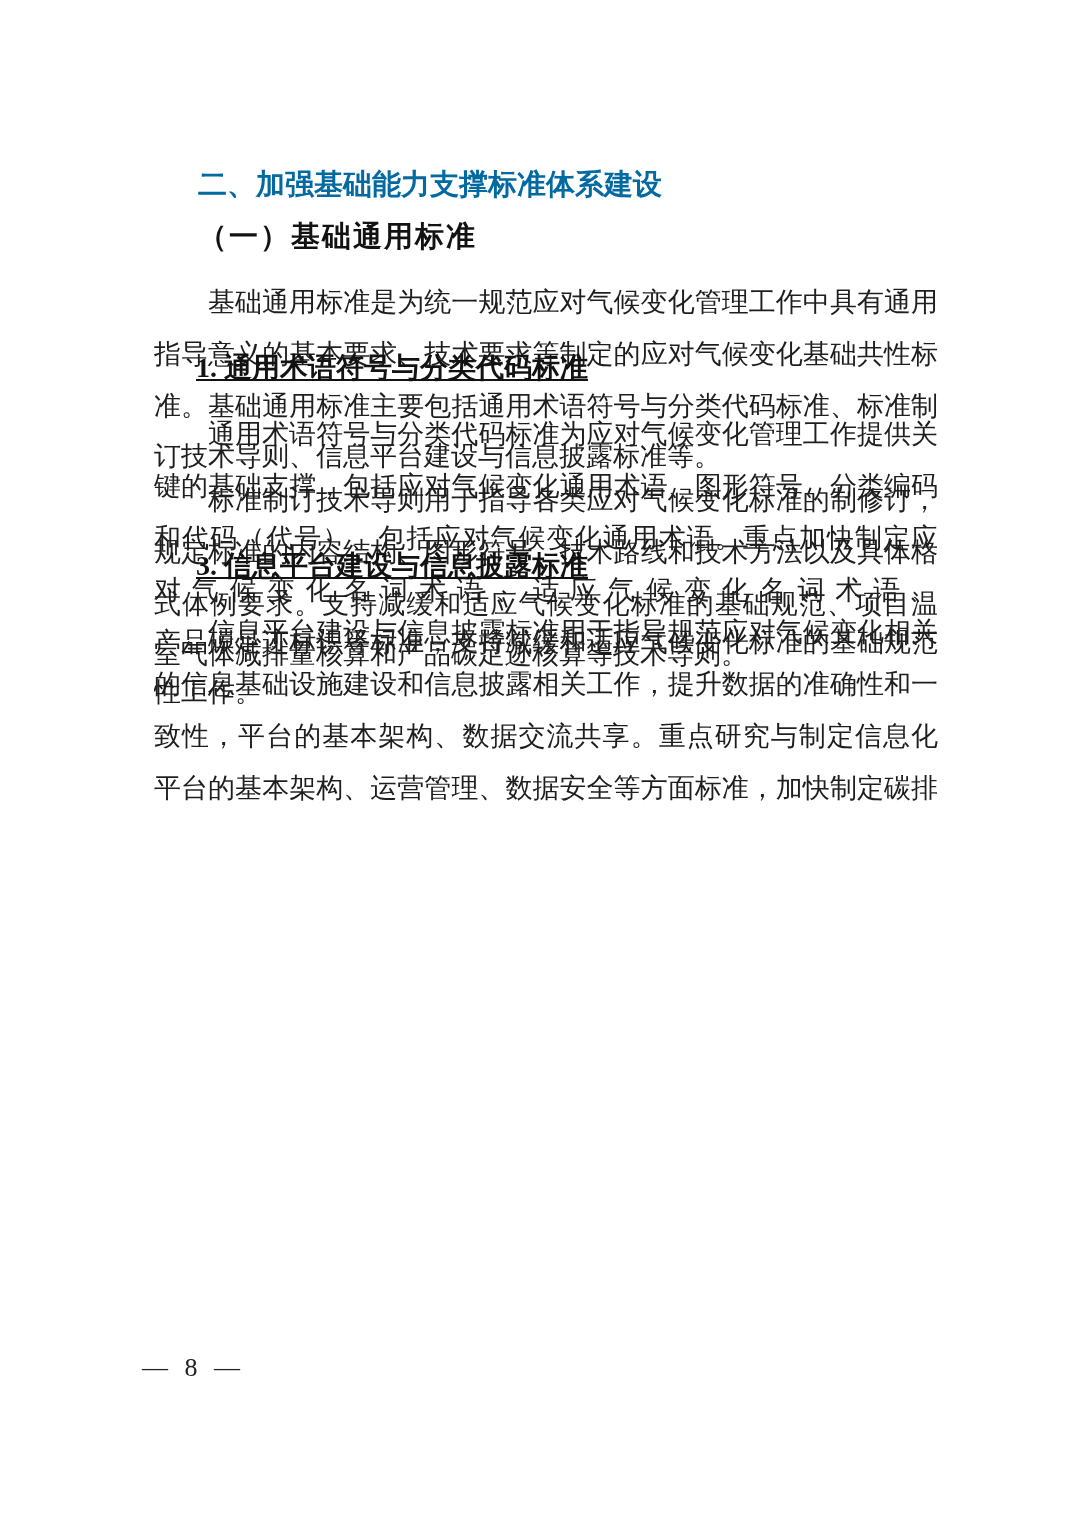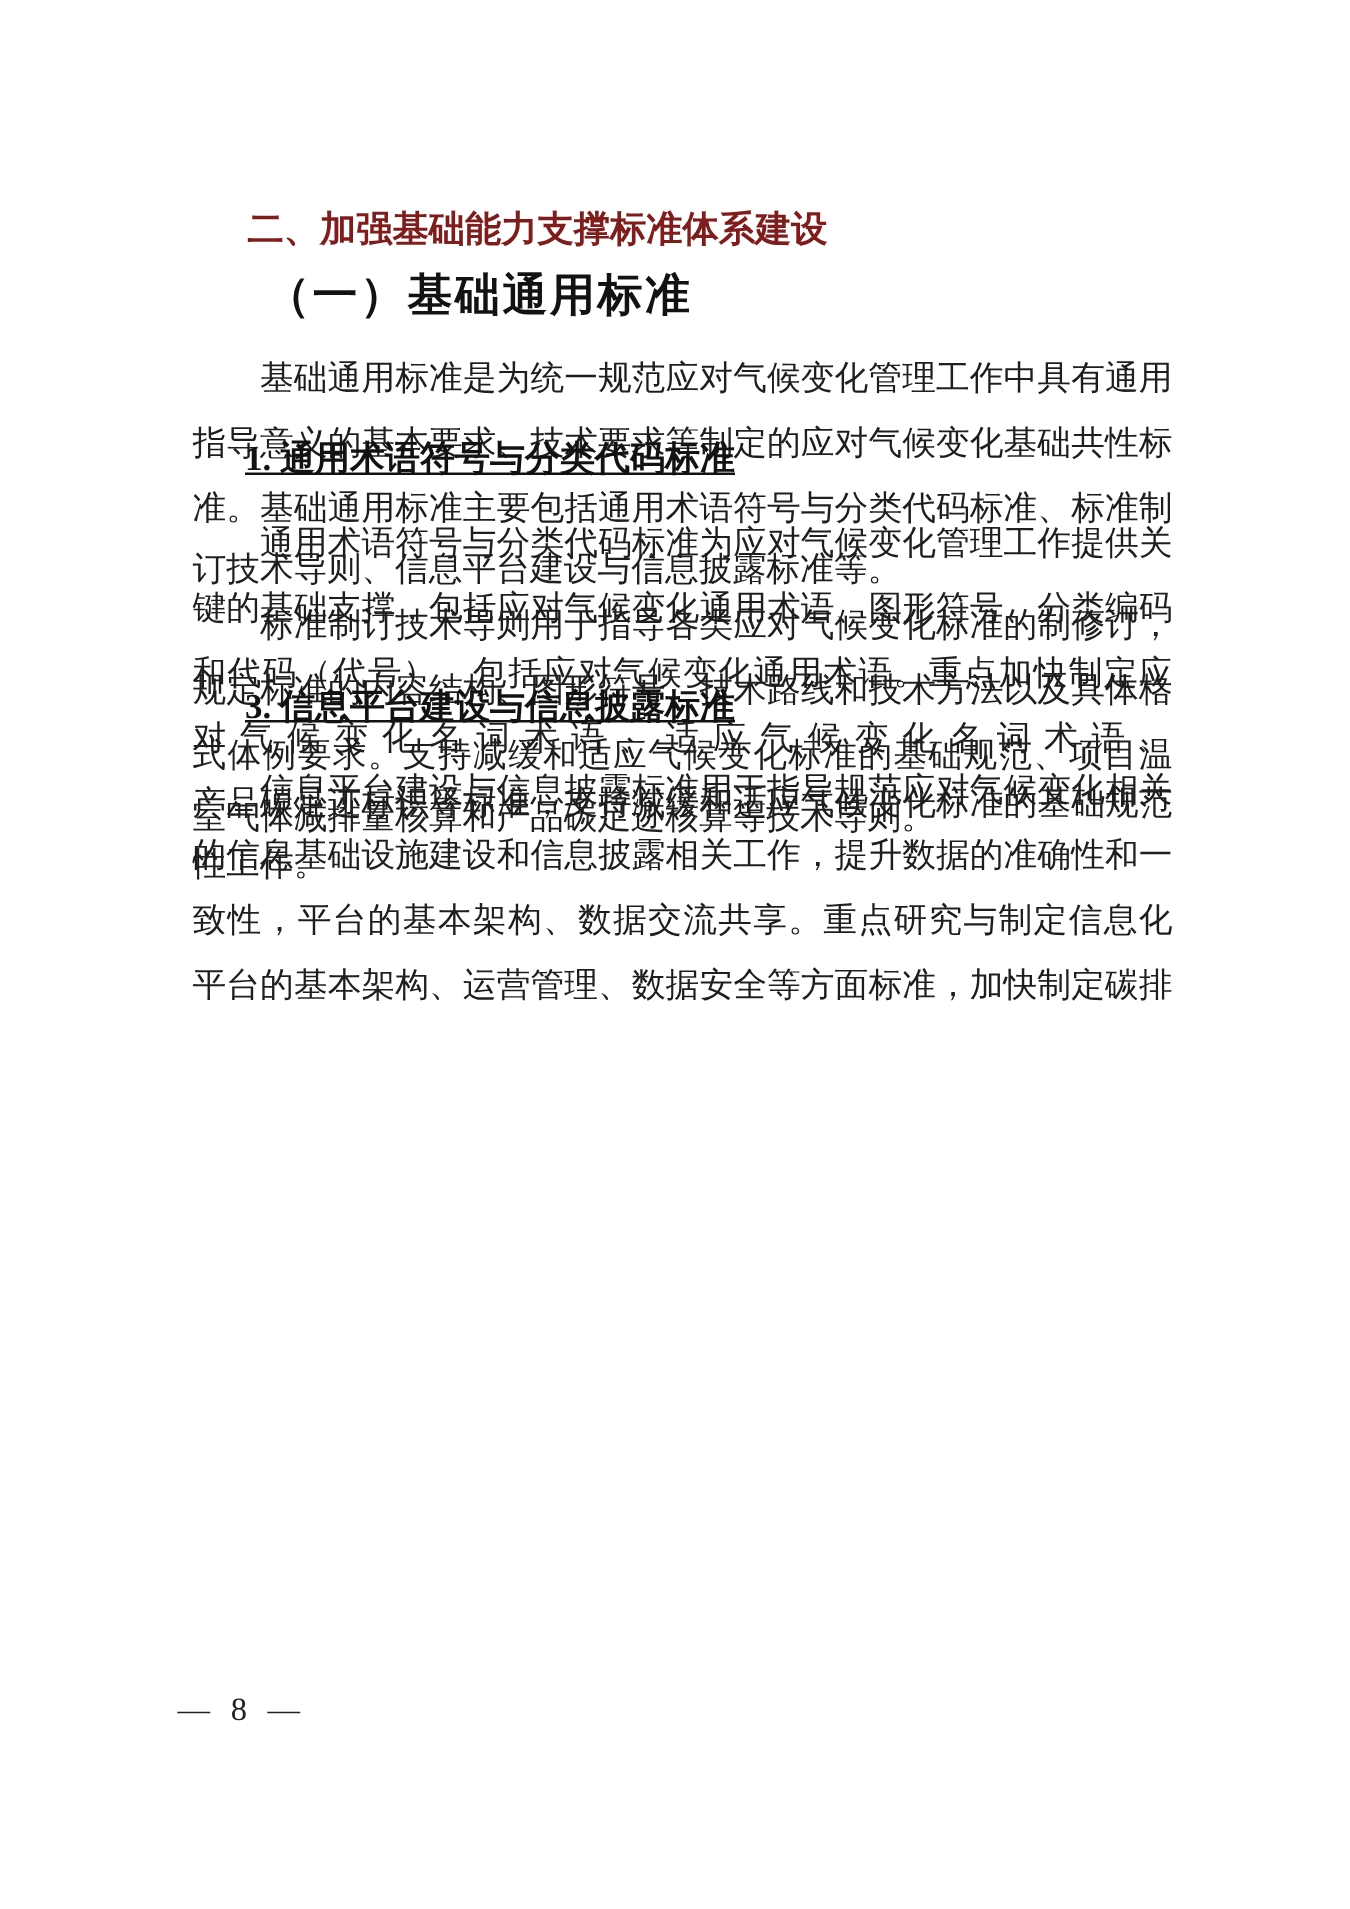--- a/index.html
+++ b/index.html
@@ -22,27 +22,27 @@
     width: 812px;
   }
   .content > div, .content .line {
     height: 52px;
     line-height: 52px;
   }
   .h1 {
     font-family: "Liberation Sans", "DejaVu Sans", sans-serif;
     font-size: 29px;
     font-weight: 700;
-    color: #7f1d1d;
+    color: #0369a1;
     text-indent: 2em;
     white-space: nowrap;
   }
   .h2 {
     font-family: "Liberation Serif", "DejaVu Serif", serif;
-    font-size: 36px;
+    font-size: 29px;
     font-weight: 700;
     color: #121212;
     text-indent: 2em;
     letter-spacing: 2px;
     white-space: nowrap;
   }
   .h3 {
     font-family: "Liberation Serif", "DejaVu Serif", serif;
     font-size: 28px;
     font-weight: 700;

